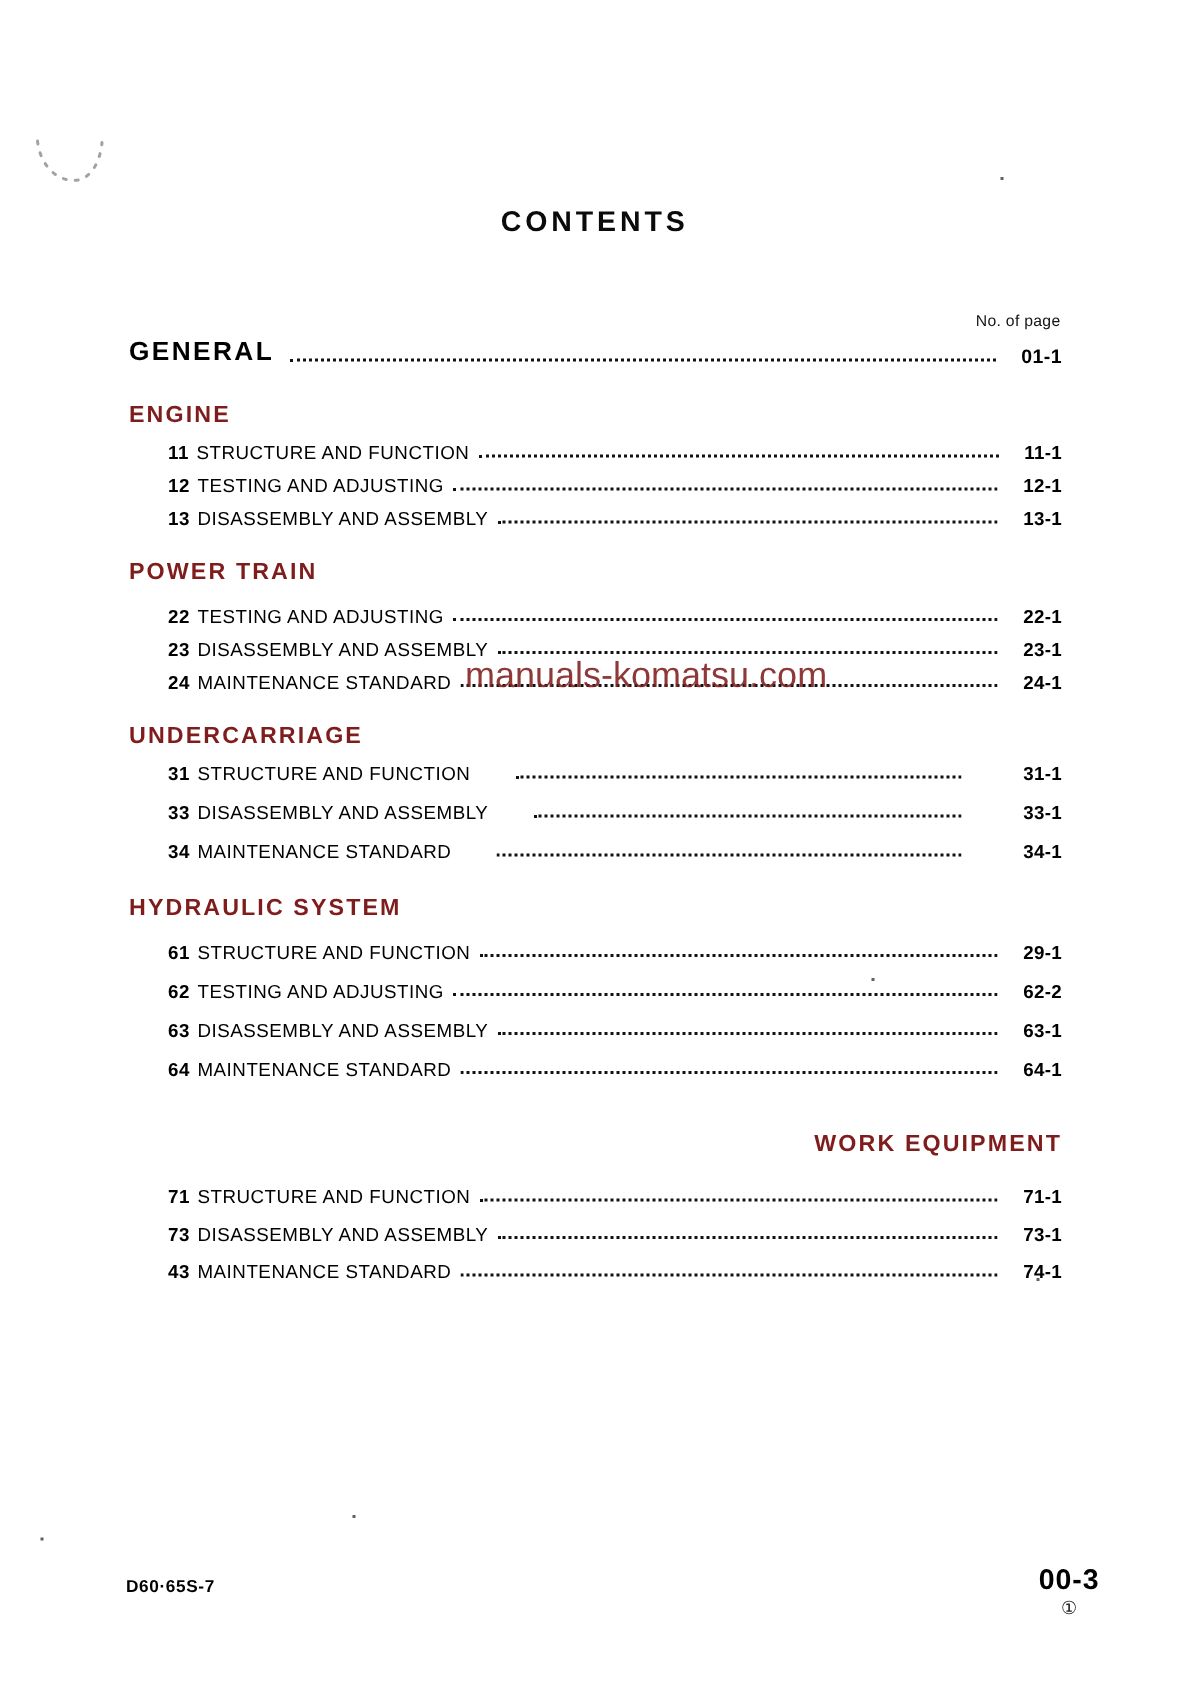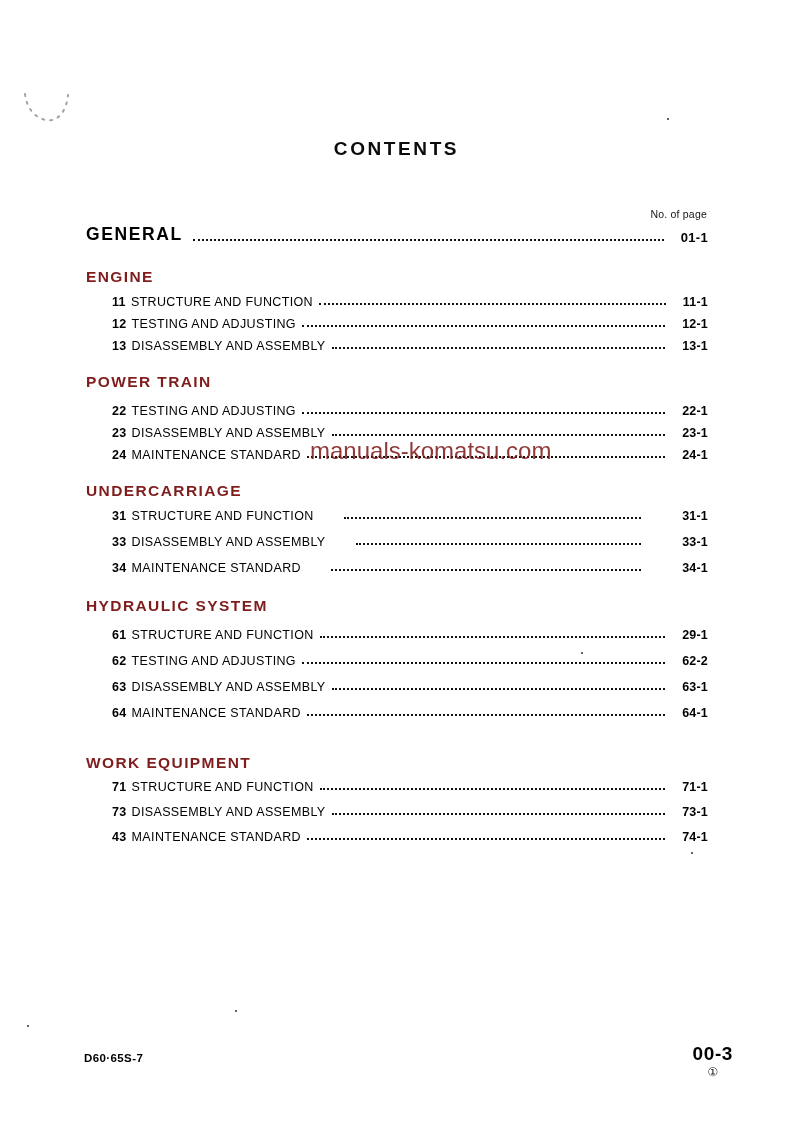--- a/index.html
+++ b/index.html
@@ -149,21 +149,21 @@
   .sec-engine { margin-bottom: 20px; }
   .sec-power { margin-bottom: 20px; }
   .sec-power .section-title { margin-bottom: 11px; }
   .sec-under { margin-bottom: 22px; }
   .sec-under .section-title { }
   .sec-under .entry-row { margin-bottom: 10px; gap: 24px; }
   .sec-hyd { margin-bottom: 34px; }
   .sec-hyd .section-title { margin-bottom: 11px; }
   .sec-hyd .entry-row { margin-bottom: 10px; }
   .sec-work { margin-bottom: 20px; }
-  .sec-work .section-title { margin-bottom: 6px; }
+  .sec-work .section-title { margin-bottom: 17px; text-align: right; }
   .sec-work .entry-row { margin-bottom: 9px; }
   .sec-others .section-title { margin-bottom: 8px; }
 
   
   .watermark {
     position: absolute;
     left: 310px;
     top: 437px;
     font-size: 24px;
     letter-spacing: 0px;

